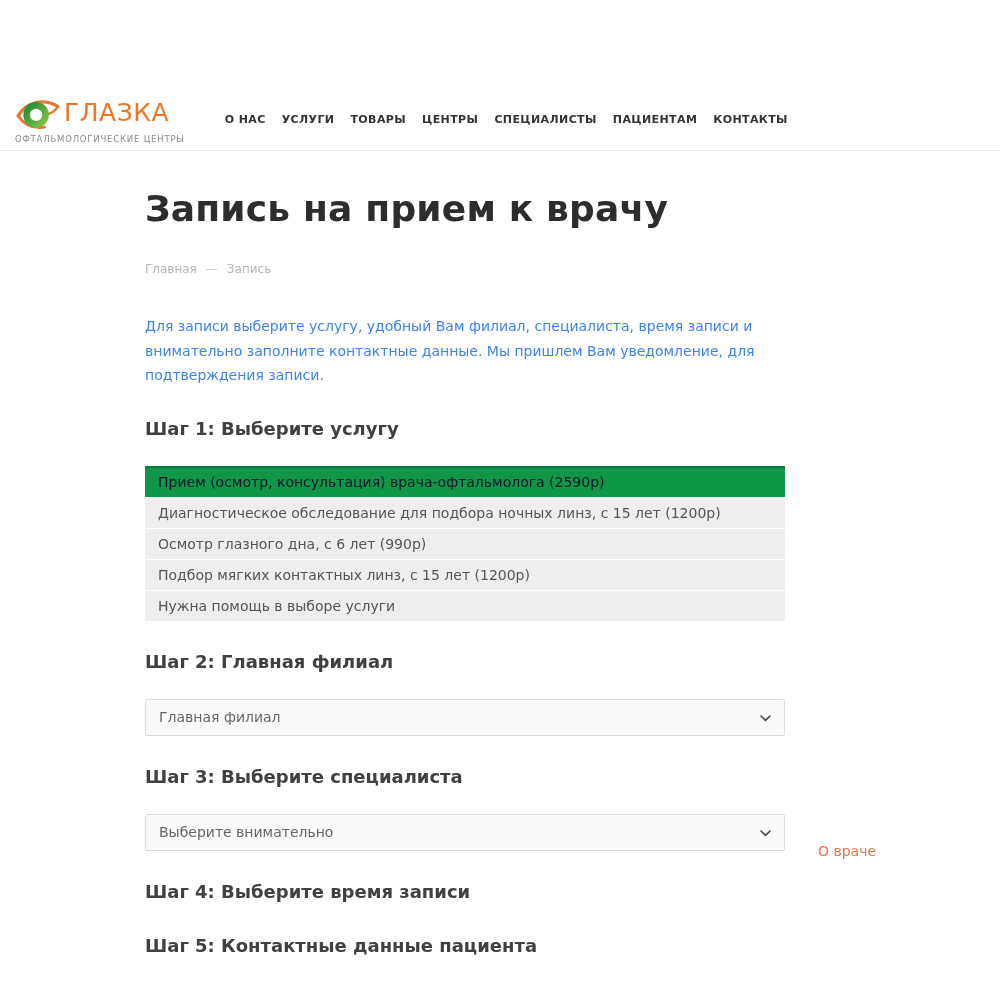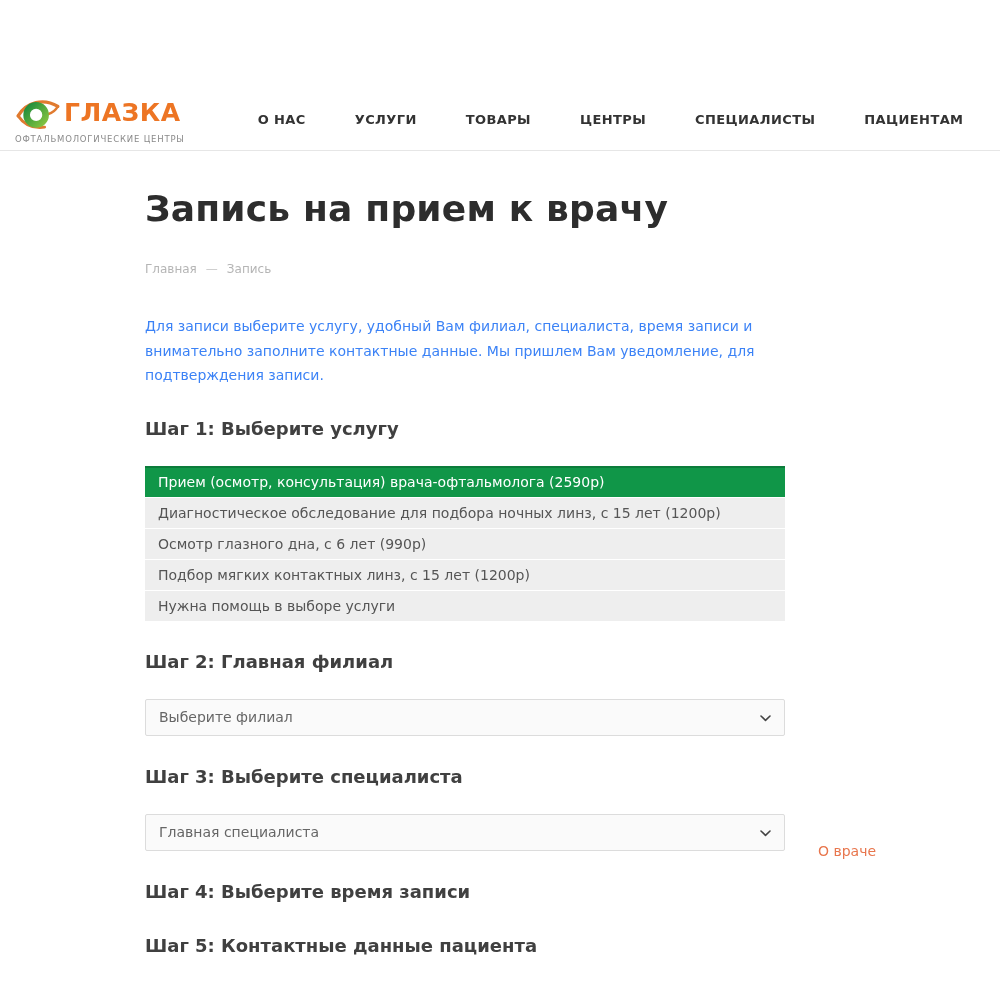--- a/index.html
+++ b/index.html
@@ -18,29 +18,29 @@
     display: flex;
     align-items: center;
     padding: 0 15px;
     border-bottom: 1px solid #e6e6e6;
     background: #ffffff;
   }
   .logo { display: flex; flex-direction: column; text-decoration: none; cursor: pointer; }
   .logo-row { display: flex; align-items: center; gap: 3px; }
   .logo-icon svg { display: block; }
   .logo-title {
-    font-size: 25px; font-weight: bold; color: #ed7524; letter-spacing: 0.5px; line-height: 1; text-align: right;
+    font-size: 25px; font-weight: normal; color: #ed7524; letter-spacing: 0.5px; line-height: 1; text-align: right;
   }
   .logo-tagline {
     font-size: 8.5px; color: #8a8a8a; letter-spacing: 0.8px; margin-top: 3px; white-space: nowrap;
   }
   .main-nav { display: flex; margin-left: 40px; gap: 16px; }
   .nav-item {
-    font-size: 13px; font-weight: bold; color: #333; letter-spacing: 0.4px;
-    text-decoration: none; cursor: pointer; white-space: nowrap; margin-left: 33px;
+    font-size: 11px; font-weight: bold; color: #333; letter-spacing: 0.4px;
+    text-decoration: none; cursor: pointer; white-space: nowrap;
   }
 
   
   .content { margin-left: 145px; width: 640px; }
   .page-title {
     margin-top: 37px;
     font-size: 36px; font-weight: bold; color: #2d2d2d; letter-spacing: 0.2px;
   }
   .breadcrumb { margin-top: 33px; font-size: 12px; color: #b5b5b5; }
   .breadcrumb a { color: #b5b5b5; text-decoration: none; cursor: pointer; }
@@ -50,21 +50,21 @@
 
   .step-heading { margin-top: 30px; font-size: 18px; font-weight: bold; color: #404040; }
 
   .service-list { margin-top: 27px; }
   .service-row {
     background: #eeeeee; color: #555;
     font-size: 14px; line-height: 30px; padding: 0 13px;
     margin-bottom: 1px; cursor: pointer;
   }
   .service-row.selected {
-    background: #109648; color: #ffffff;
+    background: #109648; color: #0f172a;
     border-top: 2px solid #0c7c3b; line-height: 29px;
   }
 
   .select-box {
     margin-top: 27px;
     height: 37px;
     background: #fafafa;
     border: 1px solid #dcdcdc;
     border-radius: 2px;
     display: flex; align-items: center; justify-content: space-between;
@@ -135,32 +135,32 @@
   <div class="service-list">
     <div class="service-row selected">Прием (осмотр, консультация) врача-офтальмолога (2590р)</div>
     <div class="service-row">Диагностическое обследование для подбора ночных линз, с 15 лет (1200р)</div>
     <div class="service-row">Осмотр глазного дна, с 6 лет (990р)</div>
     <div class="service-row">Подбор мягких контактных линз, с 15 лет (1200р)</div>
     <div class="service-row">Нужна помощь в выборе услуги</div>
   </div>
 
   <h2 class="step-heading">Шаг 2: Главная филиал</h2>
   <div class="select-box">
-    <span>Выберите филиал</span>
+    <span>Главная филиал</span>
     <span>
       <svg width="11" height="7" viewBox="0 0 11 7">
           <path d="M1,1 L5.5,5.3 L10,1" fill="none" stroke="#444" stroke-width="1.6" stroke-linecap="round" stroke-linejoin="round"></path>
         </svg>
     </span>
   </div>
 
   <h2 class="step-heading">Шаг 3: Выберите специалиста</h2>
   <div class="select-wrap">
     <div class="select-box">
-      <span>Главная специалиста</span>
+      <span>Выберите внимательно</span>
       <span>
         <svg width="11" height="7" viewBox="0 0 11 7">
             <path d="M1,1 L5.5,5.3 L10,1" fill="none" stroke="#444" stroke-width="1.6" stroke-linecap="round" stroke-linejoin="round"></path>
           </svg>
       </span>
     </div>
     <a class="doctor-link">О враче</a>
   </div>
 
   <h2 class="step-heading">Шаг 4: Выберите время записи</h2>

